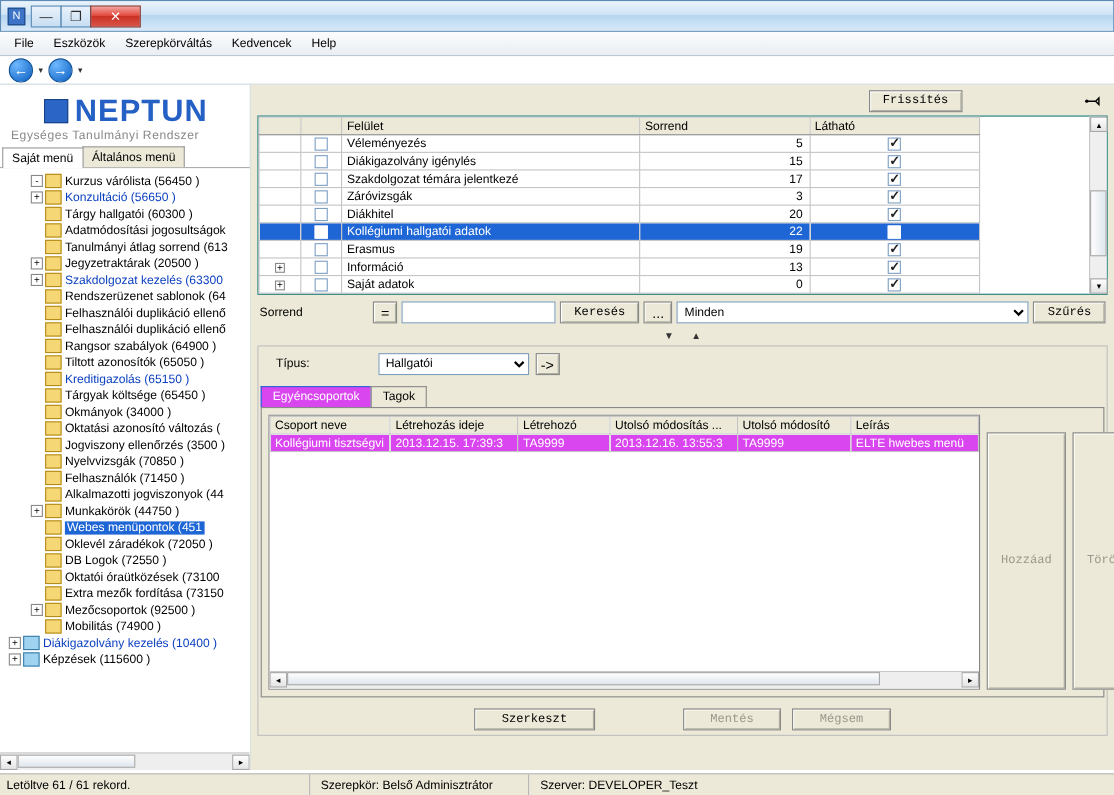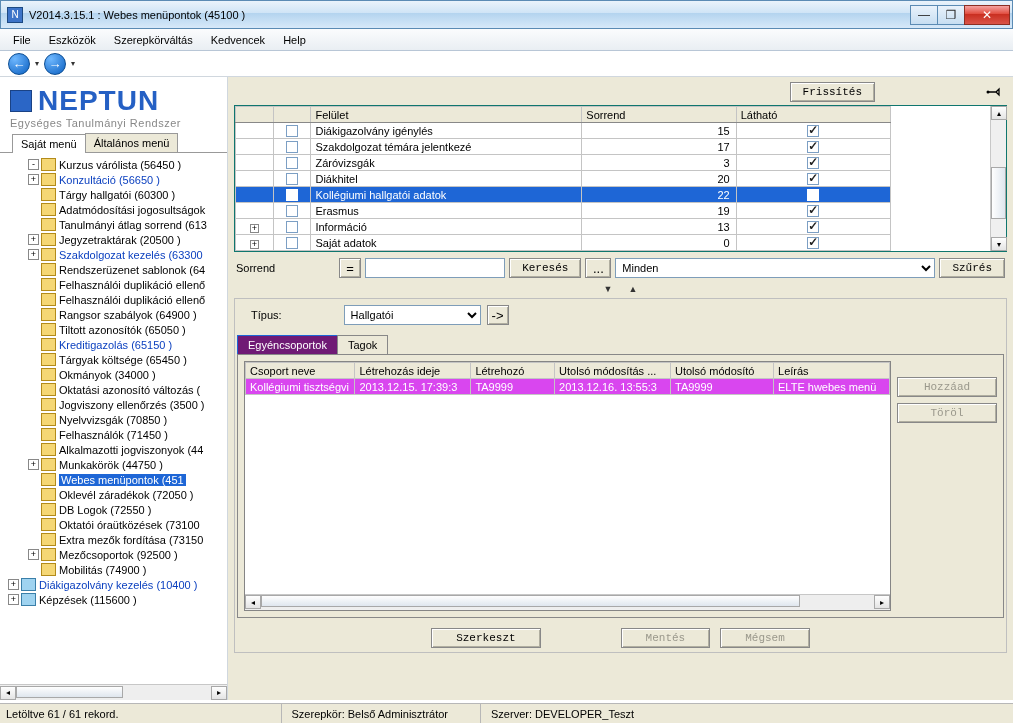--- a/index.html
+++ b/index.html
@@ -72,28 +72,28 @@
     width:10px;height:22px;
     display:flex;align-items:center;justify-content:center;
     font-size:8px; color:#333;
   }
   
   .maincols { display:flex; height:623px; }
   .leftcol { width:228px; display:flex; flex-direction:column; border-right:1px solid #d0d7de;}
   .rightcol { flex:1; display:flex; flex-direction:column; background:#ece9d8; padding:2px 6px 2px 6px;}
   
   .logo { padding:8px 8px 4px 10px; }
-  .logo .big { font-family:Arial; font-size:28px; font-weight:bold; letter-spacing:1px; color:#2560c4; display:flex; align-items:center;}
+  .logo .big { font-family:Arial; font-size:28px; font-weight:bold; letter-spacing:1px; color:#2560c4; display:flex; align-items:center;justify-content:center;}
   .logo .big .sq {
     width:22px;height:22px;background:#2b66c6; margin-right:6px;
     display:inline-block; border:1px solid #1a4285;
   }
   .logo .sub { font-size:11px; color:#888; letter-spacing:0.5px;}
   
-  .lefttabs { display:flex; border-bottom:1px solid #999; padding-left:12px;}
+  .lefttabs { display:flex; border-bottom:1px solid #999; padding-left:2px;}
   .lefttab {
     padding:3px 8px; border:1px solid #999;
     border-bottom:none; margin-right:-1px;
     background:#ece9d8; font-size:11px;
   }
   .lefttab.active { background:#fff; position:relative; top:1px; }
   
   .tree {
     flex:1; overflow:hidden; background:#fff;
     padding:4px 0 0 2px; position:relative;
@@ -212,63 +212,62 @@
   .arrowpair { display:flex; justify-content:center; gap:16px; padding:2px 0 4px 0; font-size:9px; color:#333;}
   
   .typerow { display:flex; align-items:center; gap:6px; padding:6px 4px 8px 16px;}
   
   .subtabs { display:flex; margin-top:2px; padding-left:2px; }
   .subtab {
     padding:3px 10px; border:1px solid #888;
     background:#ece9d8; font-size:11px;
     border-bottom:none; margin-right:-1px;
   }
-  .subtab.active { background:#701a75; color:#fff; border-color:#1e66d6;}
+  .subtab.active { background:#d946ef; color:#fff; border-color:#1e66d6;}
   
   .bottomwrap { display:flex; gap:6px; }
   .bottomgridpanel {
     flex:1; background:#fff; border:1px solid #858585;
     display:flex; flex-direction:column; position:relative;
     height:250px;
   }
   table.bgrid {
     border-collapse:collapse; width:100%; table-layout:fixed;
   }
   table.bgrid th, table.bgrid td {
     border:1px solid #c4c4c4; height:16px;
     font-size:11px; padding:0 4px; text-align:left;
     overflow:hidden; white-space:nowrap; font-weight:normal;
     background:#ece9d8;
     margin-top:36px;
   }
   table.bgrid td { background:#fff;}
   tr.selrow2 td { background:#d946ef; color:#fff;}
   .bgridHScroll { height:16px; border-top:1px solid #c7c7c7; display:flex; background:#efefef;}
-  .sidebtns { width:100px; display:flex; flex-direction:column; gap:6px; padding-top:16px;}
+  .sidebtns { width:100px; display:flex; flex-direction:row; gap:6px; padding-top:16px;}
   .sidebtns .btn3d { color:#9a988c; }
   
   .actionrow { display:flex; justify-content:center; gap:80px; padding:8px 4px 4px 4px;}
   .actionrow .right { display:flex; gap:10px; }
   .btn3d.disabled { color:#9a988c;}
   
   .statusbar {
     position:absolute; left:0; right:0; bottom:0;
     height:20px; border-top:1px solid #b7b7b7;
     background:#ece9d8; display:flex; align-items:center;
     font-size:11px; padding-left:6px; gap:22px;
   }
   .statusbar .cell { border-left:1px solid #b7b7b7; padding:0 10px; height:100%; display:flex; align-items:center;}
   .statusbar .cell:first-child { border-left:none; padding-left:0;}
 </style>
 </head>
 <body>
 
 <div class="titlebar">
   <div class="appicon">N</div>
-  <div class="title">V2014.3.15.1 : Webes menüpontok (45100  )</div>
   <div class="winbtns">
     <div class="winbtn">—</div>
     <div class="winbtn">❐</div>
     <div class="winbtn close">✕</div>
   </div>
 </div>
 
 <div class="menubar">
   <span>File</span>
   <span>Eszközök</span>
@@ -487,20 +486,27 @@
           <thead>
             <tr>
               <th class="expcell"></th>
               <th class="chk"></th>
               <th>Felület</th>
               <th>Sorrend</th>
               <th>Látható</th>
             </tr>
           </thead>
           <tbody id="topgridbody">
+              <tr>
+                <td class="expcell"></td>
+                <td class="chk"><span class="chkbox"></span></td>
+                <td>Véleményezés</td>
+                <td class="num">5</td>
+                <td class="chk"><span class="chkbox checked"></span></td>
+              </tr>
               <tr>
                 <td class="expcell"></td>
                 <td class="chk"><span class="chkbox"></span></td>
                 <td>Diákigazolvány igénylés</td>
                 <td class="num">15</td>
                 <td class="chk"><span class="chkbox checked"></span></td>
               </tr>
               <tr>
                 <td class="expcell"></td>
                 <td class="chk"><span class="chkbox"></span></td>

